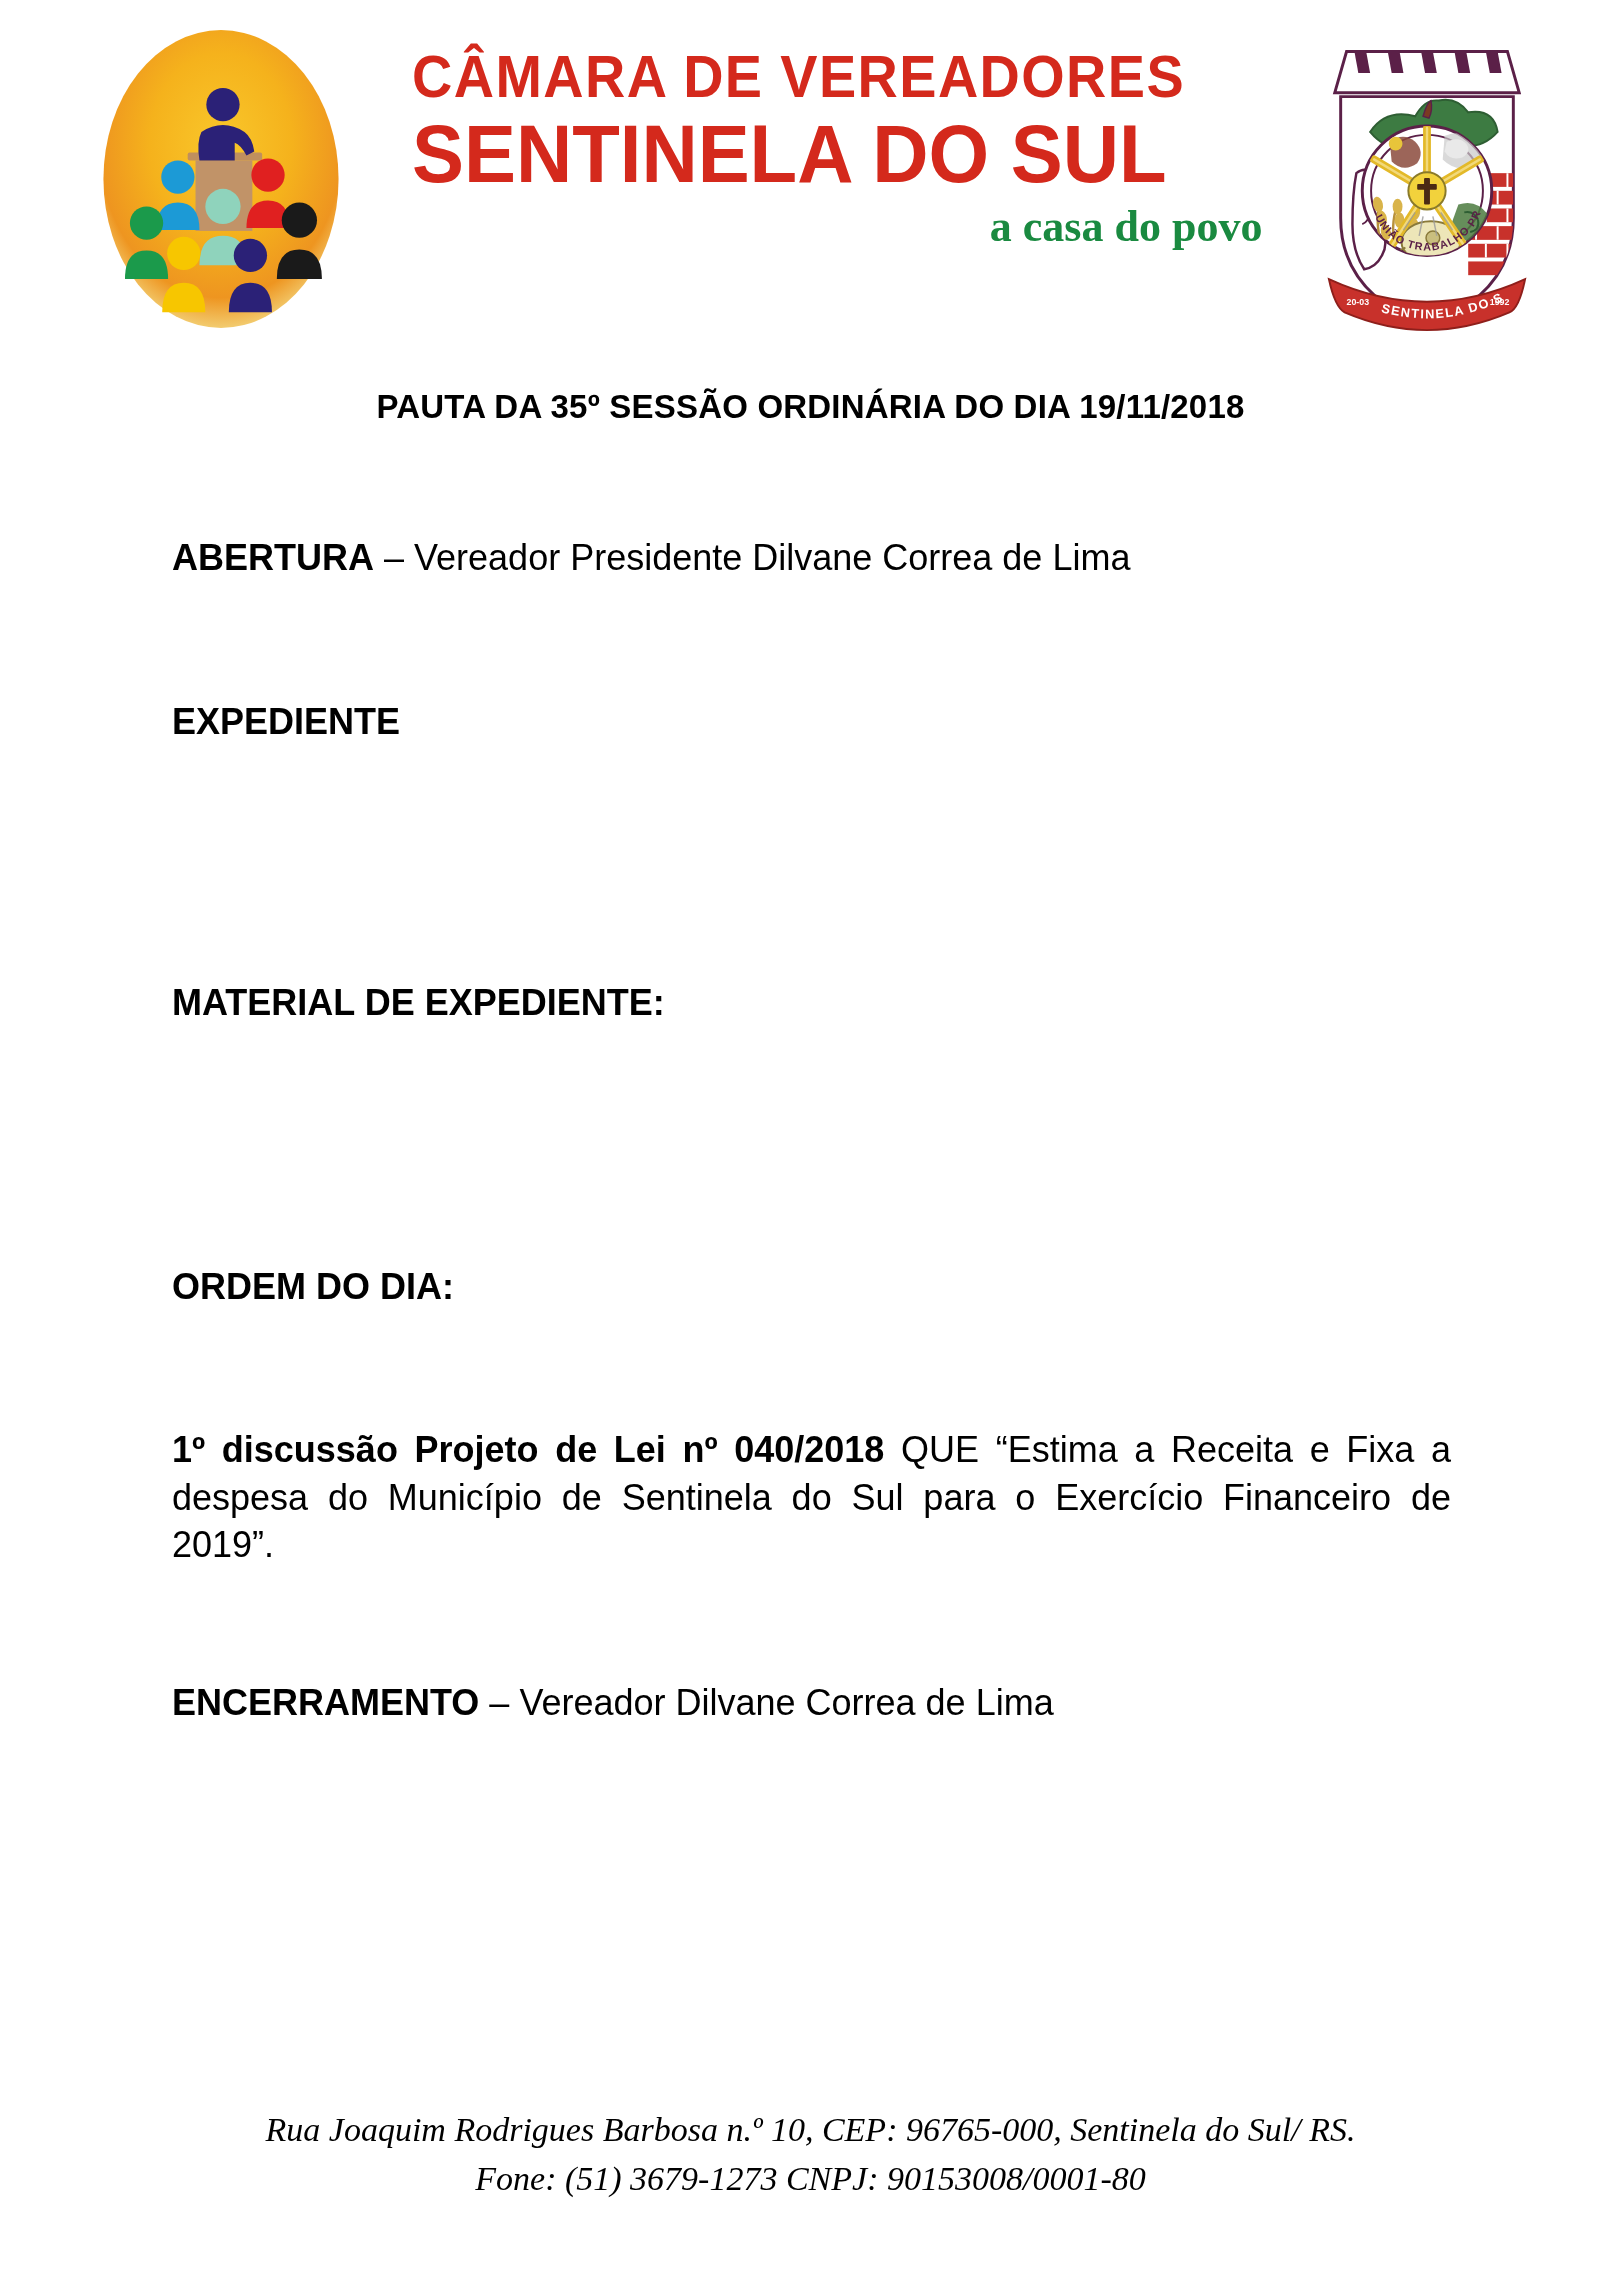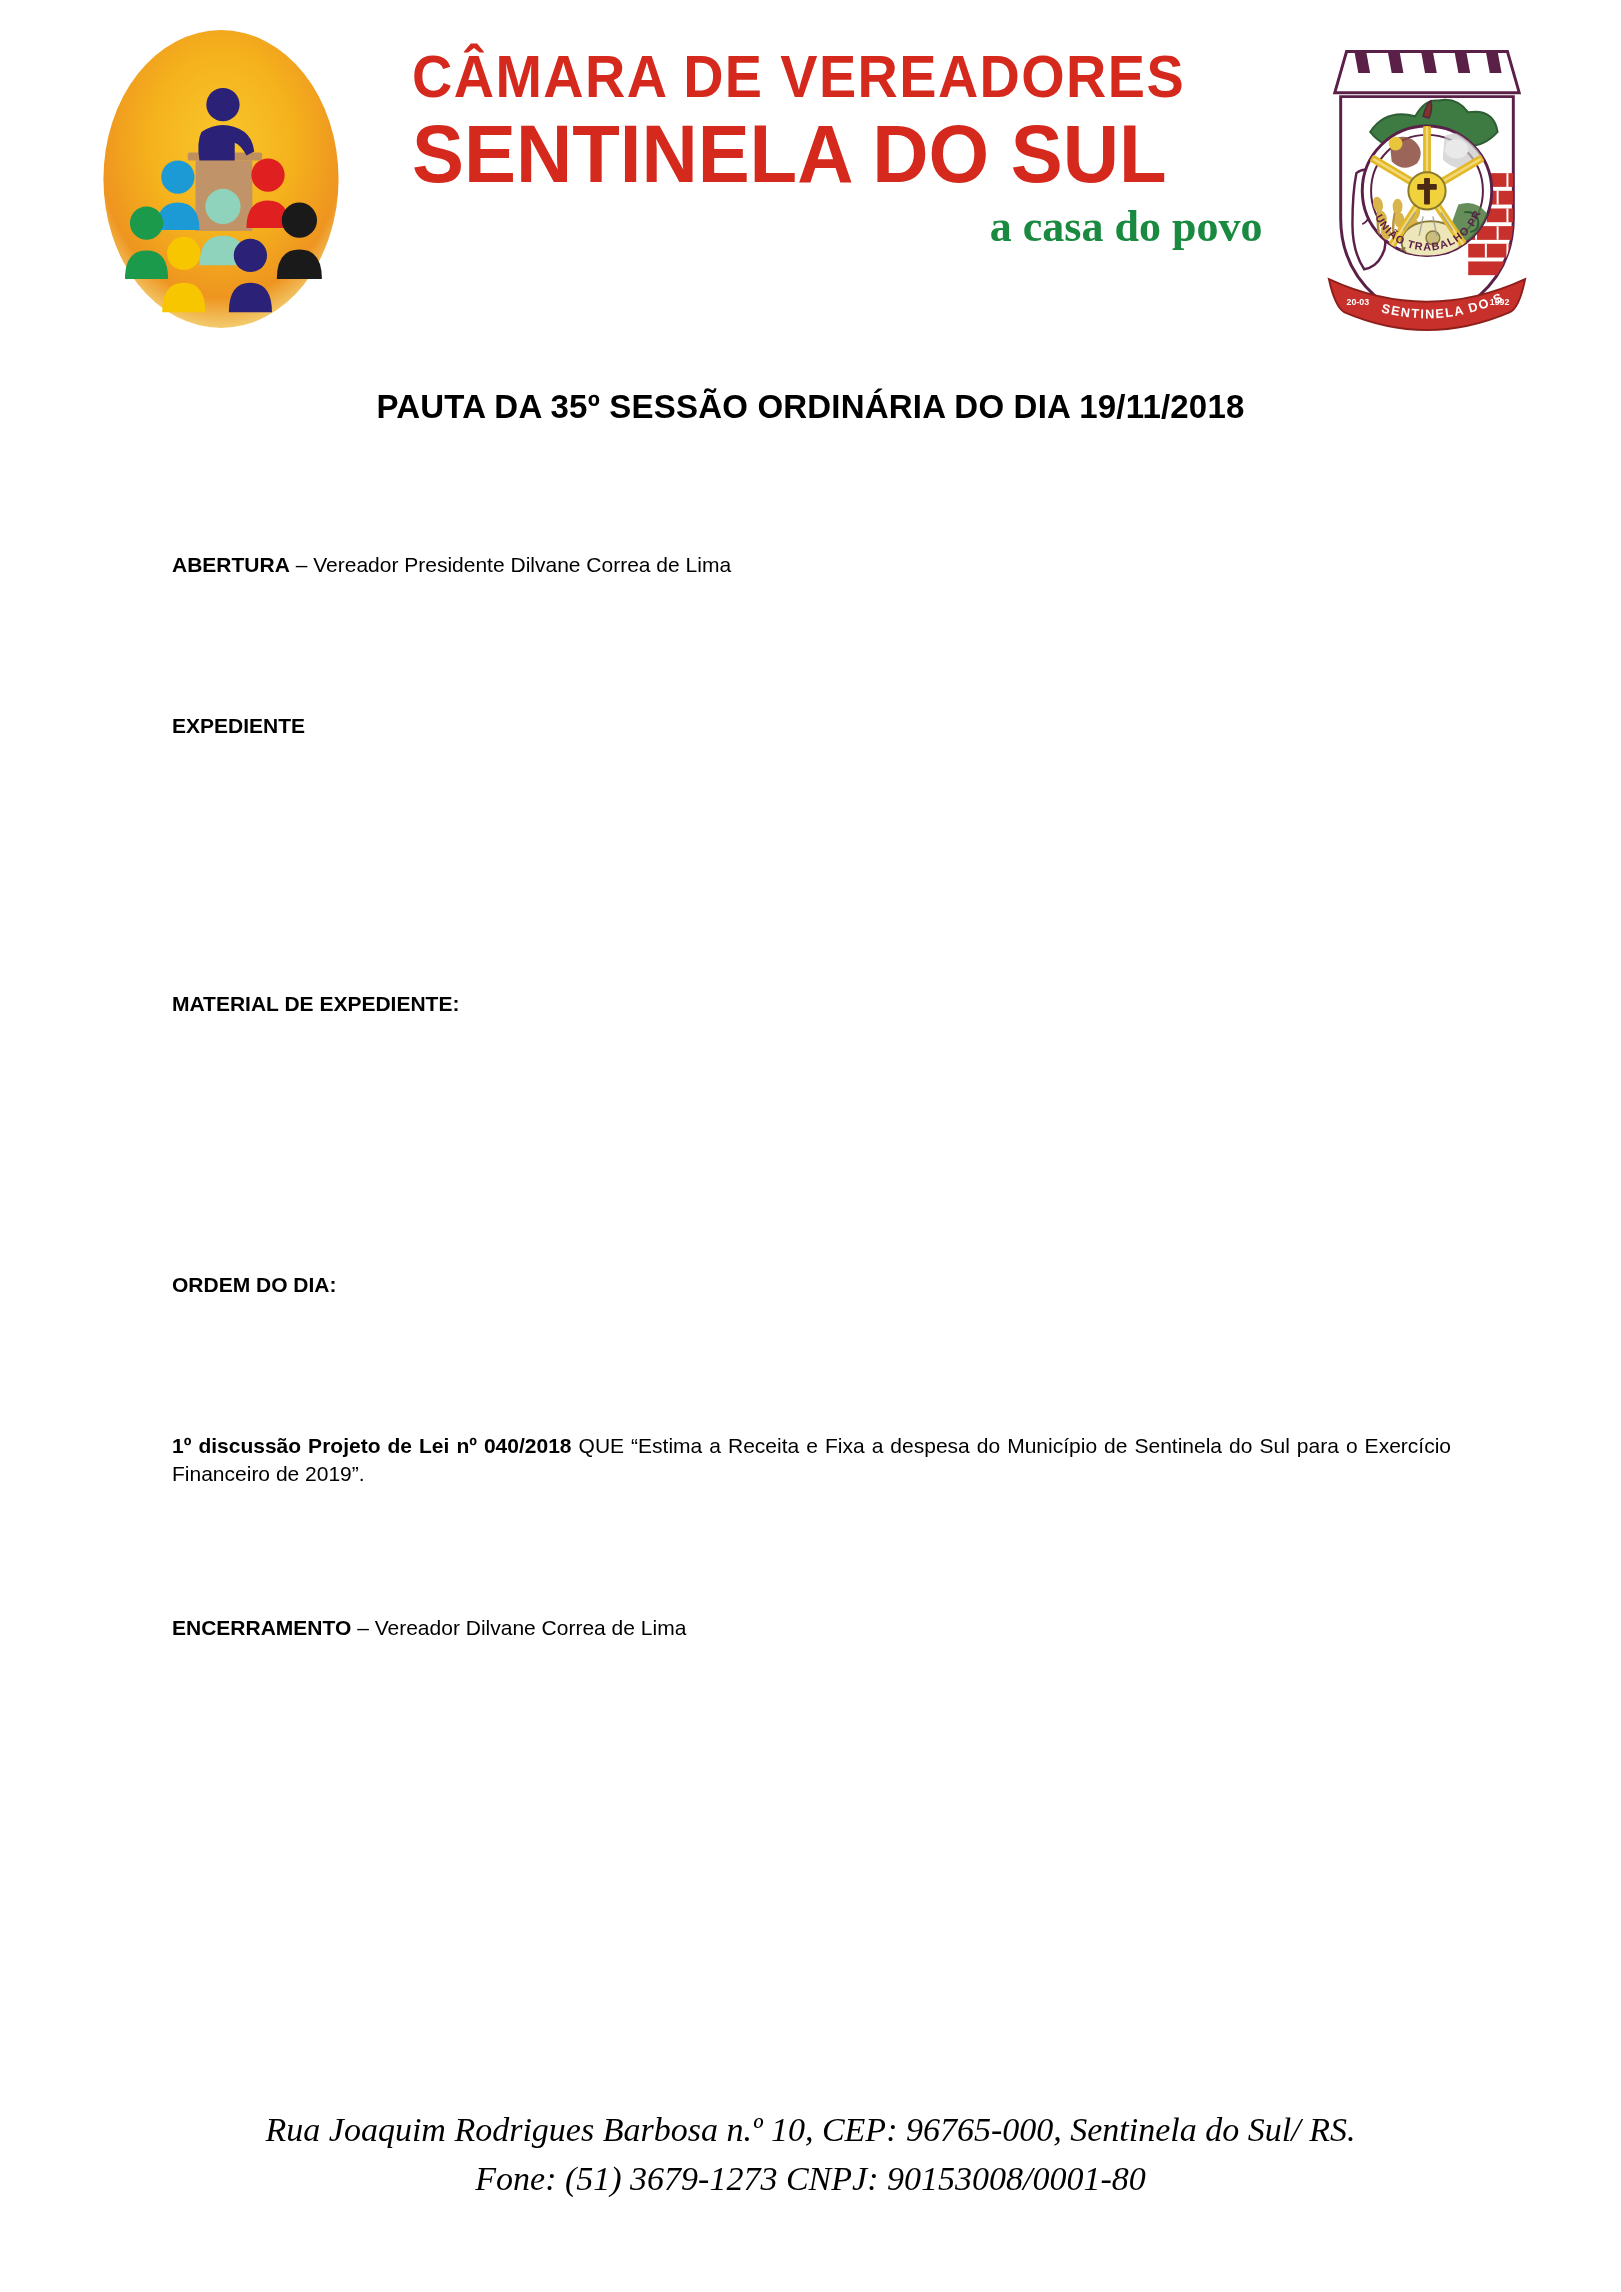--- a/index.html
+++ b/index.html
@@ -109,23 +109,23 @@
   }
 
   .content {
     position: absolute;
     left: 172px;
     top: 534px;
     width: 1279px;
   }
 
   .blk {
-    font-size: 21px;
+    font-size: 36px;
     line-height: 1.32;
-    margin: 17px 0 0 0;
+    margin: 0 0 0 0;
   }
   .blk b { font-weight: 700; }
 
   .sp-1 { height: 116px; }
   .sp-2 { height: 116px; }
   .sp-3 { height: 118px; }
   .sp-4 { height: 118px; }
   .sp-5 { height: 118px; }
   .sp-6 { height: 116px; }
   .sp-7 { height: 110px; }

